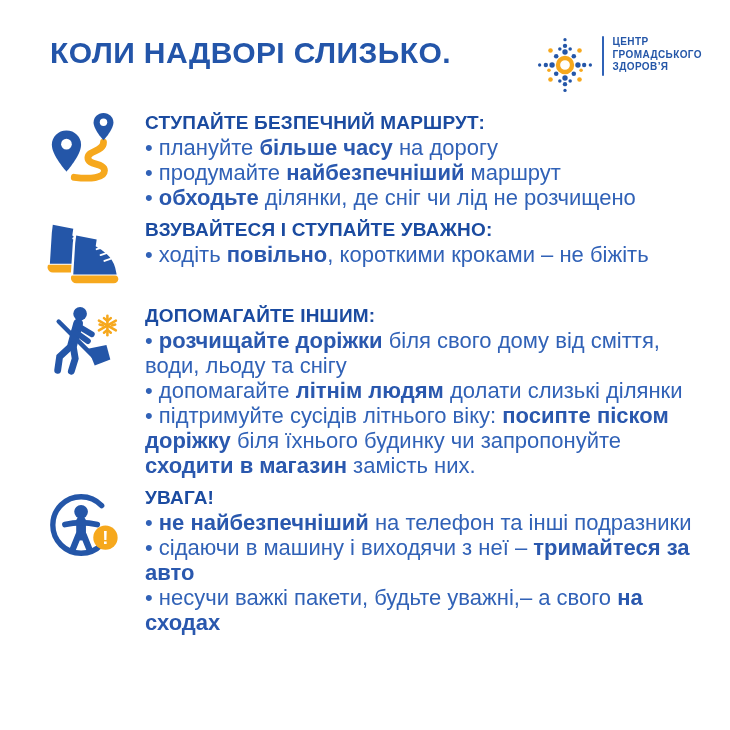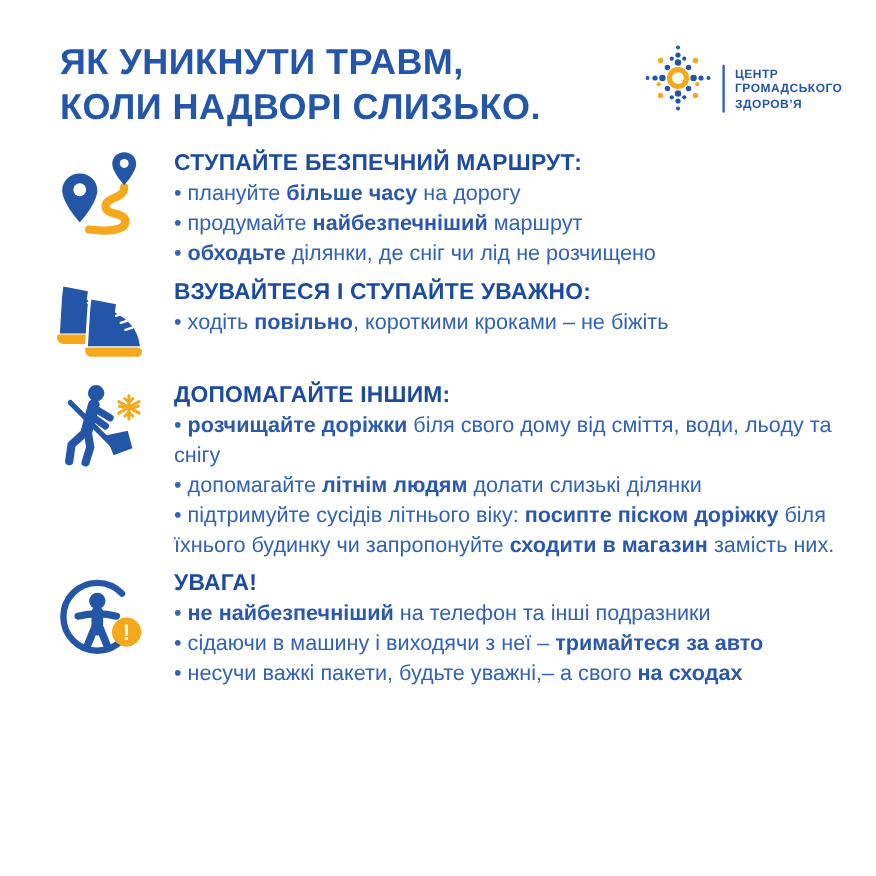--- a/index.html
+++ b/index.html
@@ -19,21 +19,21 @@
   .header { display: flex; justify-content: space-between; align-items: flex-start; }
   .title {
     margin: 0 0 0 5px;
     font-size: 30px;
     line-height: 37px;
     font-weight: 800;
     letter-spacing: 0.4px;
     color: #2355a9;
   }
   .title .t-line { display: block; }
-  .logo { display: flex; align-items: flex-end; margin-top: 2px; }
+  .logo { display: flex; align-items: flex-start; margin-top: 2px; }
   .logo-divider {
     width: 2px; height: 40px;
     background: #2f62b7;
     margin: 0 9px 0 8px;
     border-radius: 1px;
   }
   .logo-text {
     font-size: 10px;
     line-height: 12.5px;
     font-weight: bold;
@@ -48,34 +48,33 @@
   .icon-cell svg { display: block; }
   .text-cell { flex: 1; max-width: 552px; }
   .sec-heading {
     font-size: 19px;
     line-height: 25px;
     font-weight: 800;
     letter-spacing: 0.2px;
     color: #1b4ba0;
   }
   .bullet {
-    font-size: 18px;
+    font-size: 22px;
     line-height: 25px;
     color: #3162b7;
   }
   .bullet .marker { color: #3162b7; }
   .bullet .seg.bold { font-weight: bold; color: #2a58ae; }
 </style>
 </head>
 <body>
 
 <div class="page">
   <header class="header">
     <h1 class="title">
-      <span class="t-line">ЯК УНИКНУТИ ТРАВМ,</span>
       <span class="t-line">КОЛИ НАДВОРІ СЛИЗЬКО.</span>
     </h1>
     <div class="logo">
       <svg class="logo-dots" viewBox="-28 -28 56 56" width="58" height="58" aria-hidden="true">
         <circle r="6.8" fill="none" stroke="#f6a81d" stroke-width="4.2"></circle>
         <g fill="#2456a8">
           <circle cx="0" cy="-12.5" r="2.6"></circle>
             <circle cx="0" cy="-18.5" r="2.1"></circle>
             <circle cx="0" cy="-24.5" r="1.6"></circle>
           <circle cx="0" cy="12.5" r="2.6"></circle>

